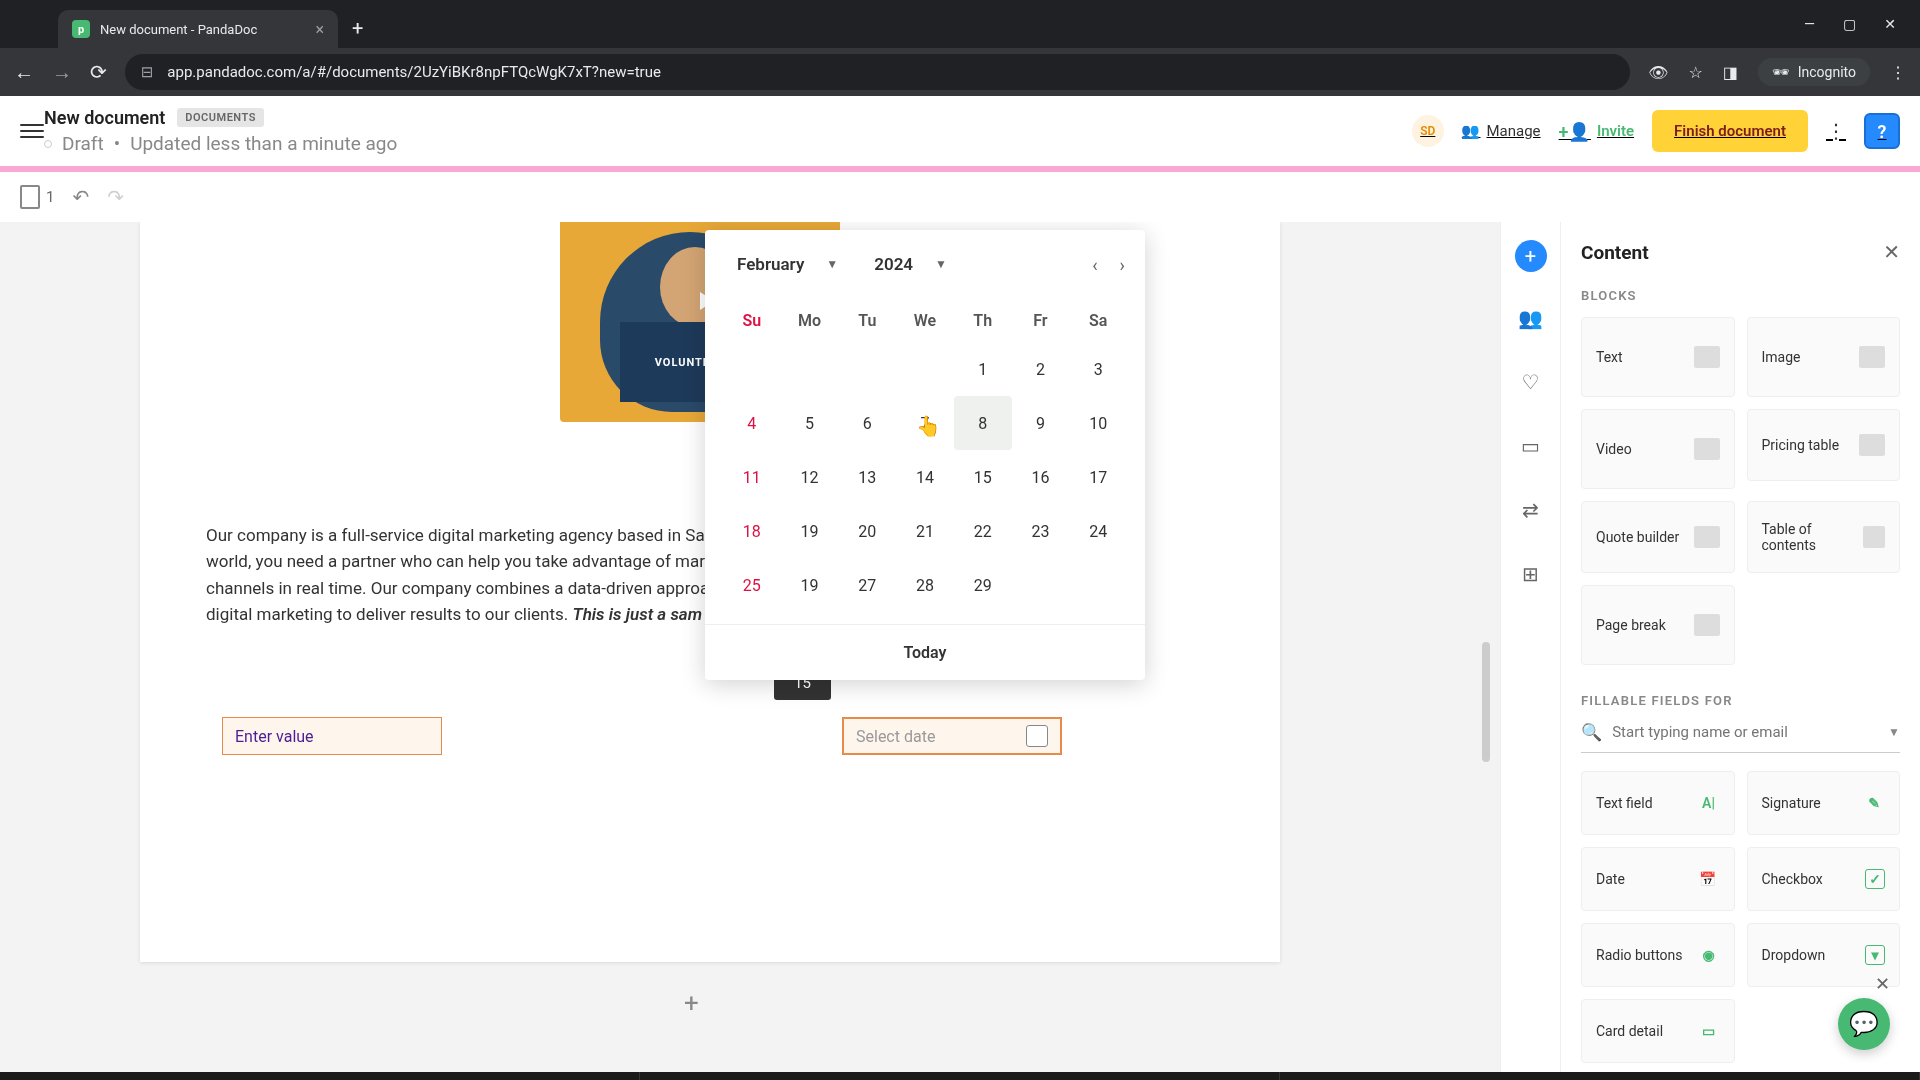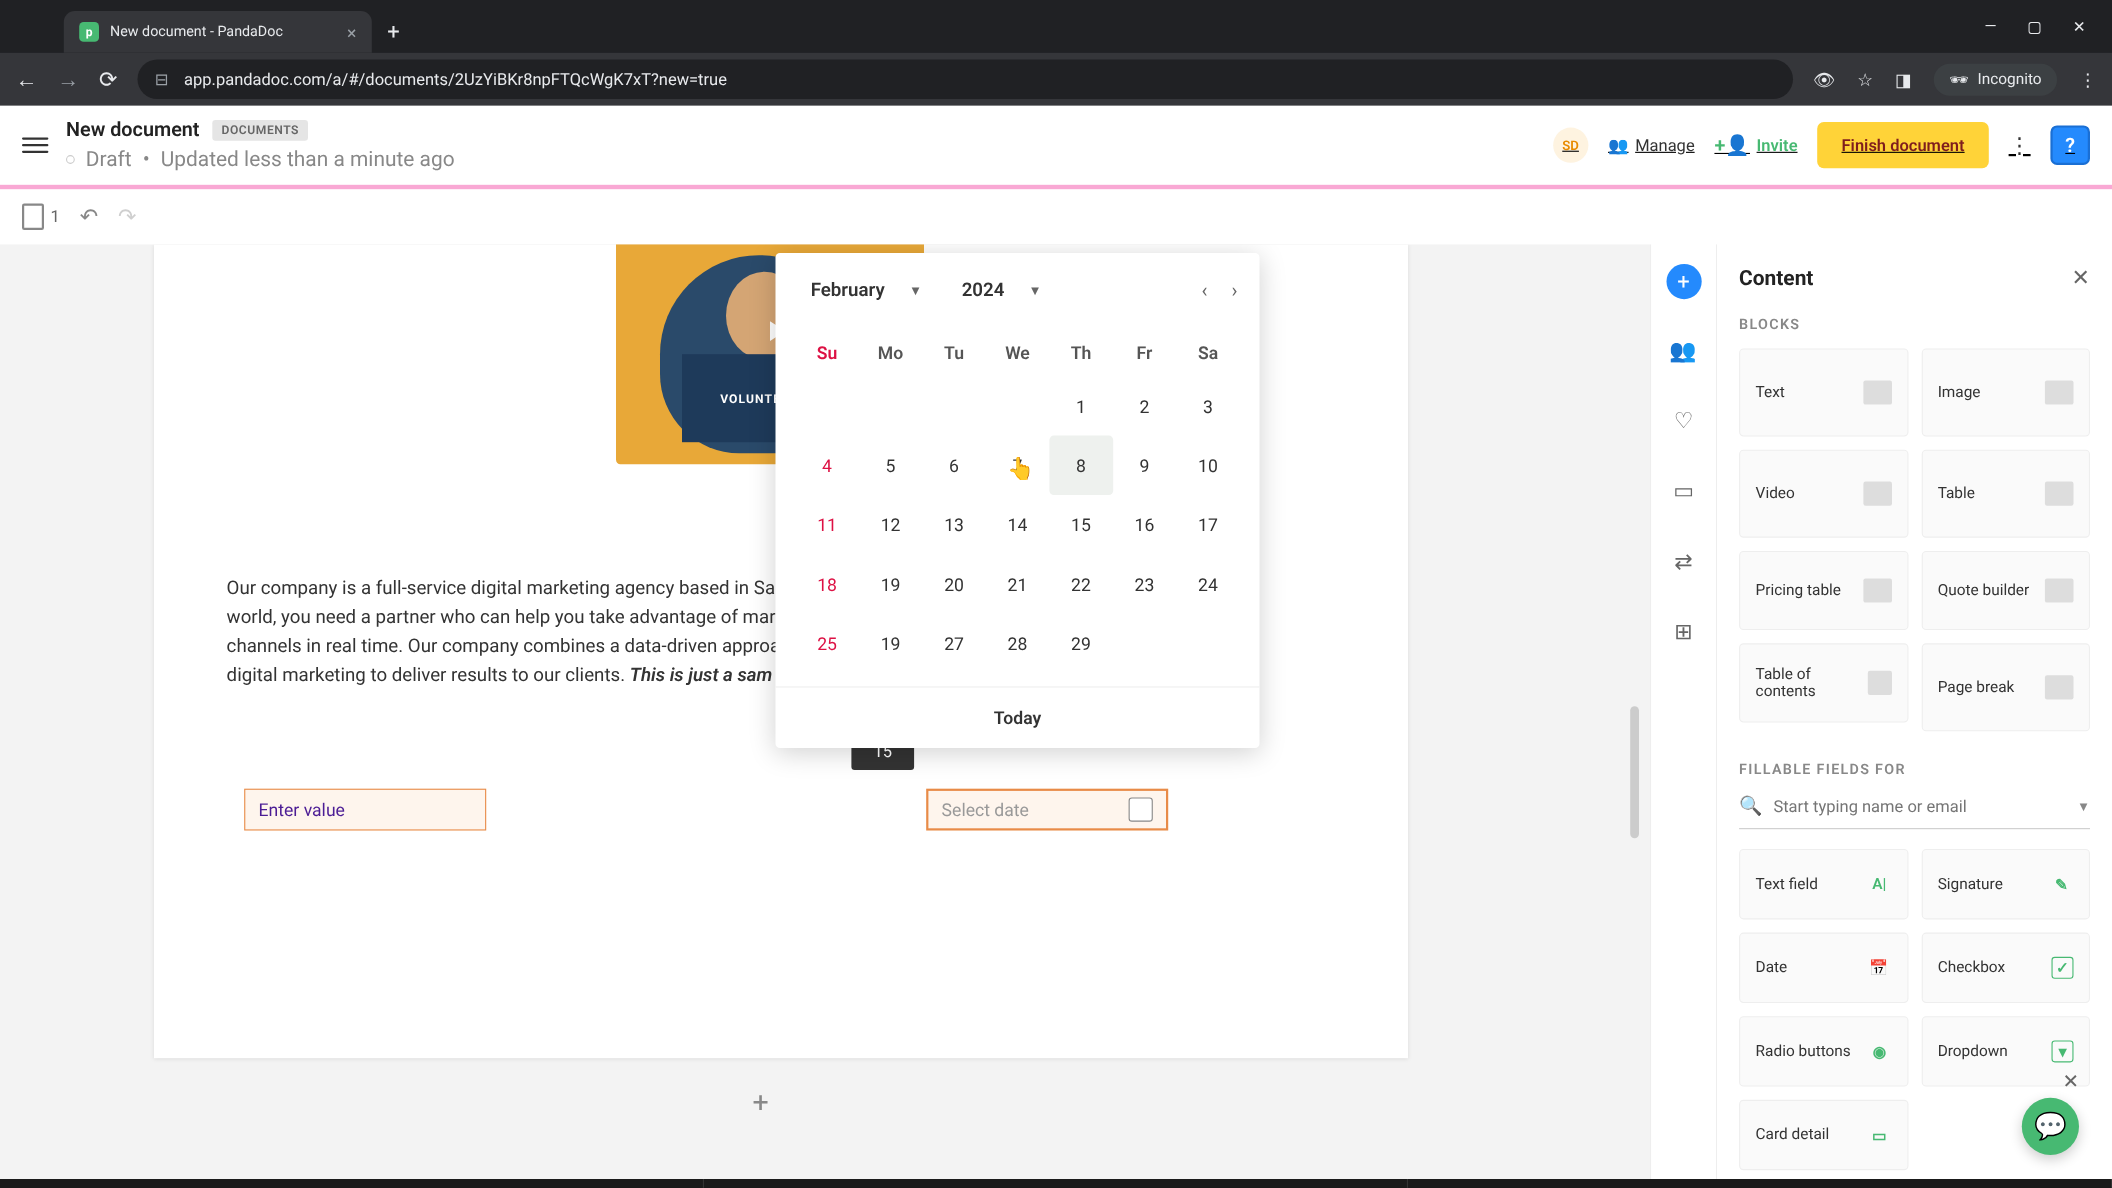--- a/index.html
+++ b/index.html
@@ -19,21 +19,21 @@
 .browser-bar { height: 48px; background: #35363a; display: flex; align-items: center; padding: 0 14px; gap: 18px; }
 .nav-btn { color: #9aa0a6; font-size: 20px; }
 .nav-btn.active { color: #e8eaed; }
 .url-bar { flex: 1; background: #202124; height: 36px; border-radius: 18px; display: flex; align-items: center; padding: 0 16px; gap: 14px; color: #e8eaed; font-size: 15px; }
 .url-icon { color: #9aa0a6; font-size: 15px; }
 .browser-actions { display: flex; align-items: center; gap: 20px; color: #e8eaed; font-size: 16px; }
 .incognito-badge { background: #3c4043; padding: 6px 14px; border-radius: 20px; display: flex; align-items: center; gap: 8px; font-size: 14px; }
 
 
 .app { background: #fff; height: 984px; display: flex; flex-direction: column; }
-.app-header { height: 76px; display: flex; align-items: center; padding: 0 20px; gap: 16px; border-bottom: 4px solid #f9a8d4; }
+.app-header { height: 76px; display: flex; align-items: center; padding: 0 20px; border-bottom: 6px solid #f9a8d4; }
 .hamburger { width: 24px; display: flex; flex-direction: column; gap: 4px; }
 .hamburger span { height: 2px; background: #333; border-radius: 1px; }
 .doc-info { flex: 1; }
 .doc-title-row { display: flex; align-items: center; gap: 12px; }
 .doc-title { font-size: 18px; font-weight: 600; color: #222; }
 .doc-badge { background: #e5e5e5; color: #666; font-size: 11px; font-weight: 600; padding: 3px 8px; border-radius: 3px; letter-spacing: 0.5px; }
 .doc-meta { display: flex; align-items: center; gap: 10px; margin-top: 4px; font-size: 19px; color: #888; }
 .draft-dot { width: 8px; height: 8px; border: 1.5px solid #ccc; border-radius: 50%; }
 .header-actions { display: flex; align-items: center; gap: 18px; text-decoration: underline; }
 .avatar-sd { width: 32px; height: 32px; border-radius: 50%; background: #fef3e0; color: #e88b00; display: flex; align-items: center; justify-content: center; font-size: 12px; font-weight: 600; }
@@ -324,24 +324,20 @@
             <span class="block-icon"></span>
           </div>
           <div class="block-item">
             <span>Image</span>
             <span class="block-icon"></span>
           </div>
           <div class="block-item">
             <span>Video</span>
             <span class="block-icon"></span>
           </div>
-          <div class="block-item">
-            <span>Table</span>
-            <span class="block-icon"></span>
-          </div>
           <div class="block-item tall">
             <span>Pricing table</span>
             <span class="block-icon"></span>
           </div>
           <div class="block-item tall">
             <span>Quote builder</span>
             <span class="block-icon"></span>
           </div>
           <div class="block-item tall">
             <span>Table of contents</span>

